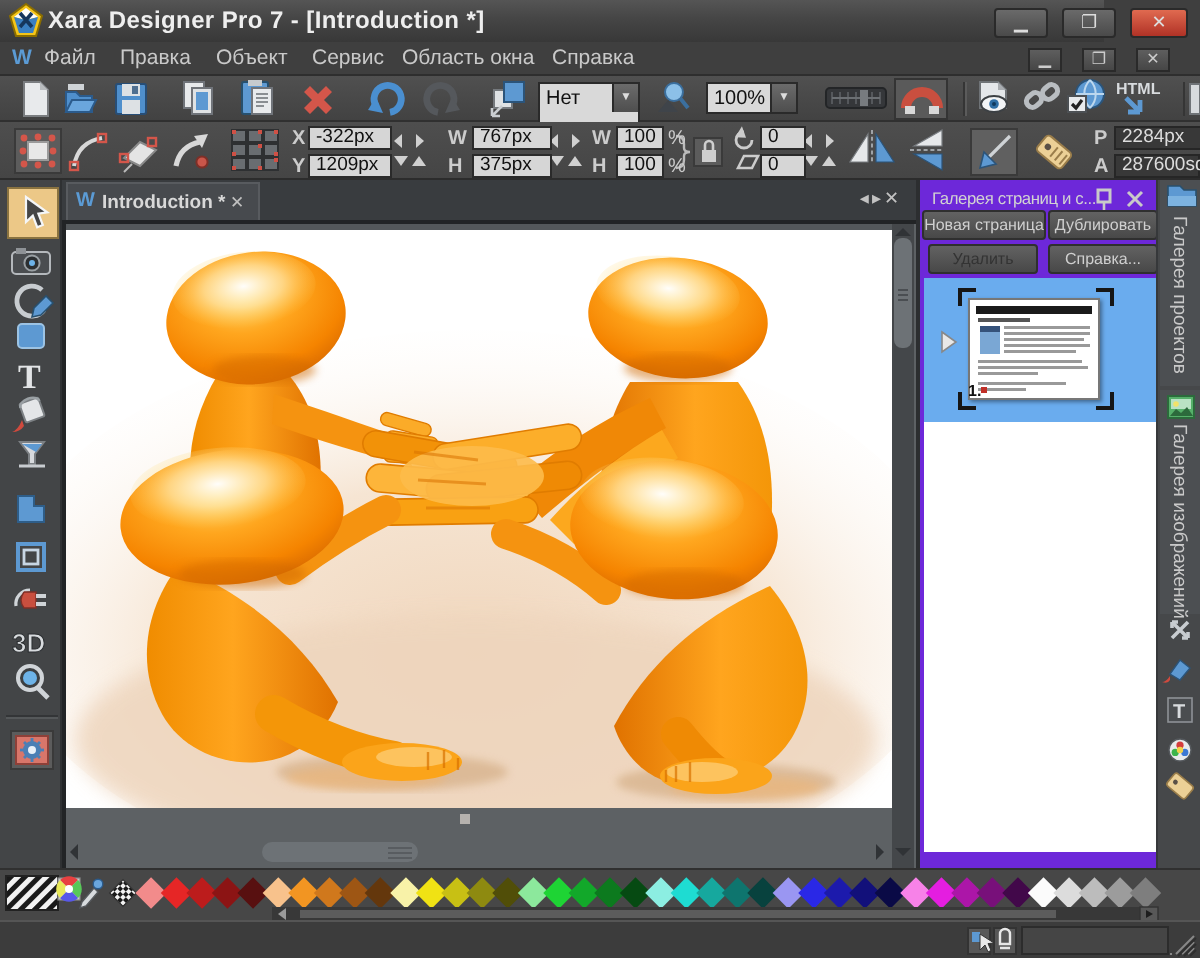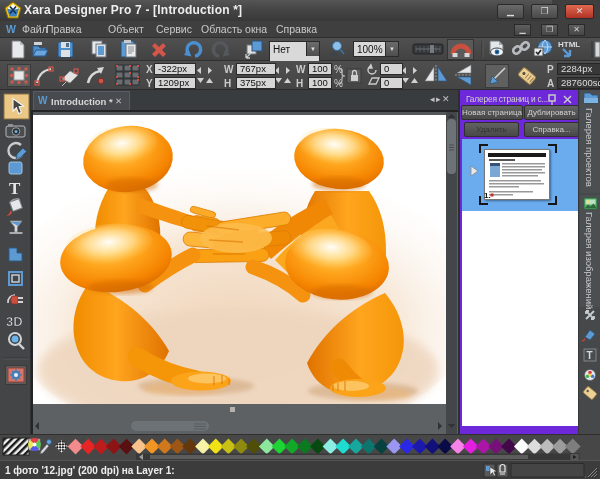--- a/index.html
+++ b/index.html
@@ -88,21 +88,21 @@
     </svg>
     <div id="title-text" class="abs">Xara Designer Pro 7 - [Introduction *]</div>
     <div class="abs winbtn" style="left:497px;">▁</div>
     <div class="abs winbtn" style="left:531px;">❐</div>
     <div class="abs winbtn" id="btn-close" style="left:565px;">✕</div>
   </div>
 
   <div id="menubar" class="abs">
     <div class="mi" style="left:6px;color:#5b9bd5;font-weight:bold;">W</div>
     <div class="mi" style="left:22px;text-align:center;">Файл</div>
-    <div class="mi" style="left:46px;">Правка</div>
+    <div class="mi" style="left:60px;">Правка</div>
     <div class="mi" style="left:108px;">Объект</div>
     <div class="mi" style="left:156px;">Сервис</div>
     <div class="mi" style="left:201px;">Область окна</div>
     <div class="mi" style="left:276px;">Справка</div>
     <div class="abs mdibtn" style="left:514px;">▁</div>
     <div class="abs mdibtn" style="left:541px;">❐</div>
     <div class="abs mdibtn" style="left:568px;">✕</div>
   </div>
 
   <div id="toolbar1" class="abs">
@@ -649,21 +649,20 @@
       <rect x="567.2" y="5.95" width="11.1" height="11.1" fill="#7e7e7e" transform="rotate(45 572.8 11.5)"></rect>
       <rect x="136" y="18.5" width="443" height="6.5" fill="#383838"></rect>
       <rect x="150" y="20" width="378" height="4" fill="#5c5c5c"></rect>
       <rect x="570" y="18.5" width="9" height="7" fill="#585858" stroke="#333" stroke-width="0.7"></rect>
       <path d="M573 20 l3.5 2 -3.5 2 z" fill="#1d1d1d"></path>
       <path d="M143 19 l-4 3 4 3 z" fill="#9a9a9a"></path>
     </svg>
   </div>
 
   <div id="statusbar" class="abs">
-    <div class="abs" style="left:5px;top:4px;">1 фото '12.jpg' (200 dpi) на Layer 1:</div>
     <svg width="600" height="19" style="position:absolute;left:0;top:0;">
       <rect x="484" y="3" width="11" height="13" fill="#585858" stroke="#333"></rect>
       <rect x="486" y="5" width="4" height="5" fill="#5d99d2"></rect>
       <path d="M490 6 v8 l2.5 -2.5 1.5 3.5 1.5 -0.8 -1.5 -3.4 3 -0.3 z" fill="#e8e8e8" stroke="#333" stroke-width="0.5"></path>
       <rect x="497" y="3" width="11" height="13" fill="#585858" stroke="#333"></rect>
       <path d="M500 6 a2.5 2.5 0 1 1 5 0 v5 h-5 z M500 13 h5" stroke="#e8e8e8" stroke-width="1.2" fill="none"></path>
       <rect x="511" y="2.5" width="73" height="13.5" fill="#454545" stroke="#2c2c2c"></rect>
       <path d="M585 16 h1 M588 16 l9 -9 M591 16 l6 -6 M594 16 l3 -3" stroke="#888" stroke-width="1" fill="none"></path>
       <path d="M589 17 l9 -9 M592 17 l6 -6 M595 17 l3 -3" stroke="#2e2e2e" stroke-width="1" fill="none"></path>
     </svg>

